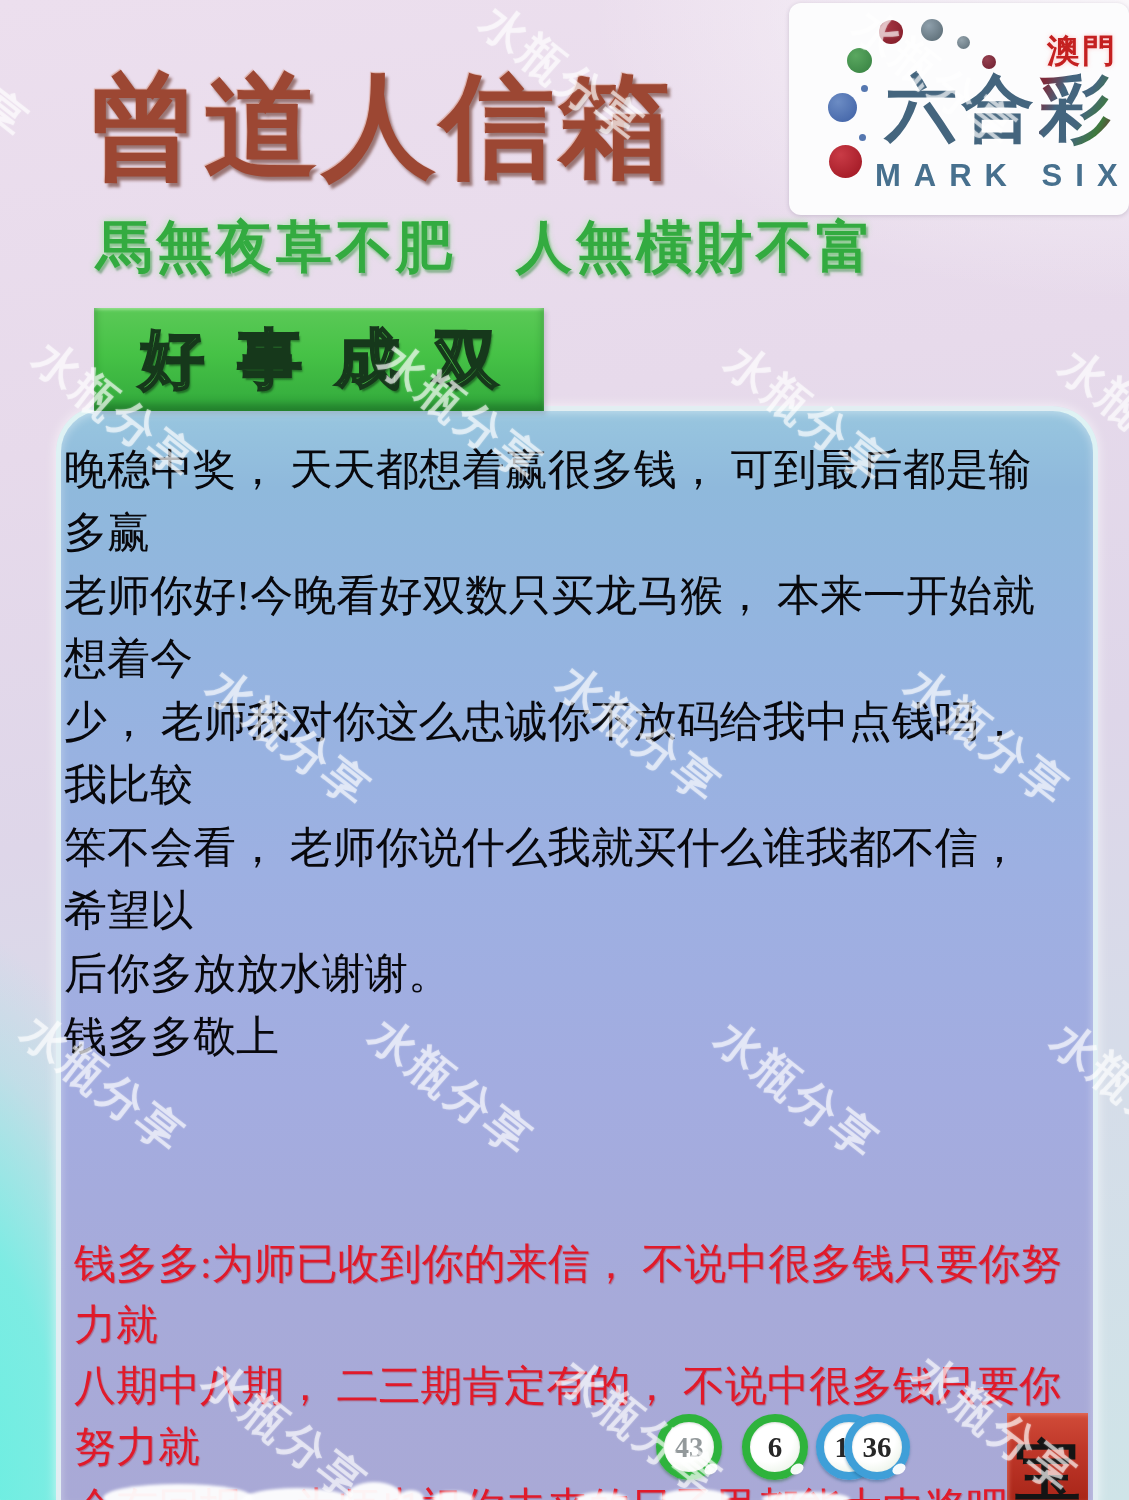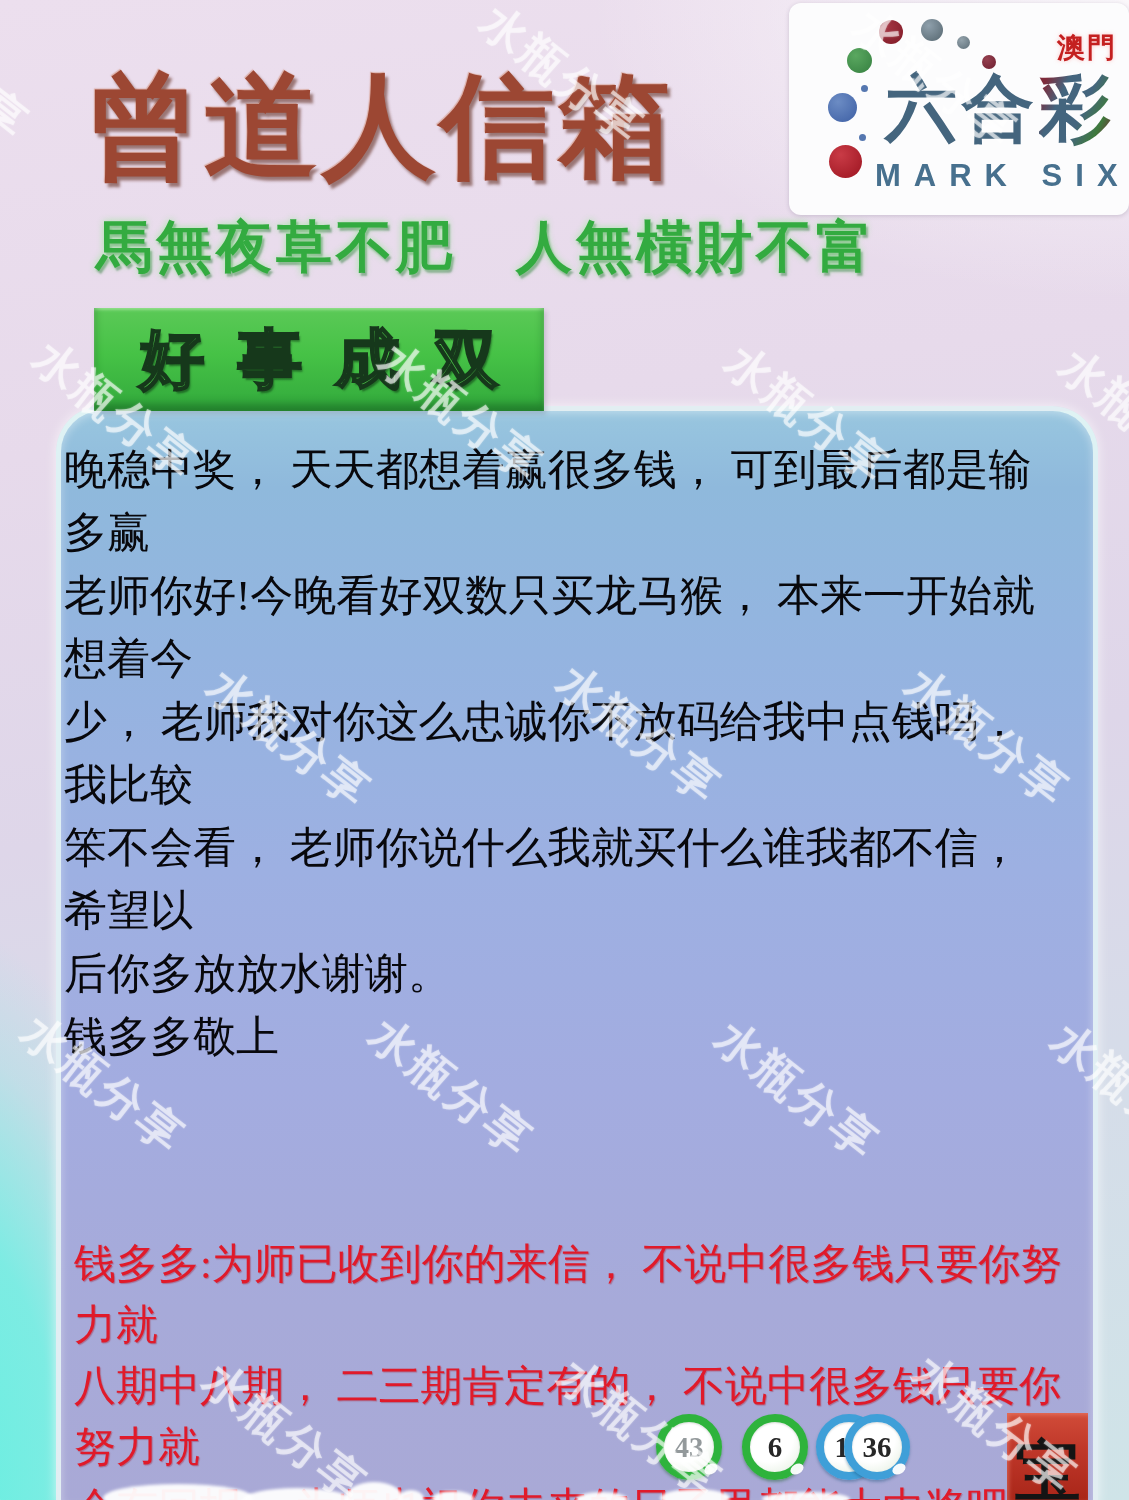--- a/index.html
+++ b/index.html
@@ -33,21 +33,21 @@
   .dot{position:absolute;border-radius:50%;}
   .d1{left:90px;top:17px;width:24px;height:24px;background:radial-gradient(circle at 35% 30%,#a33442,#801a26);}
   .d2{left:132px;top:16px;width:22px;height:22px;background:radial-gradient(circle at 35% 30%,#8fa0ac,#55666f);}
   .d3{left:168px;top:33px;width:13px;height:13px;background:radial-gradient(circle at 35% 30%,#93a2ab,#5e6e78);}
   .d4{left:193px;top:52px;width:14px;height:14px;background:radial-gradient(circle at 35% 30%,#95404f,#6e1f30);}
   .d5{left:58px;top:45px;width:25px;height:25px;background:radial-gradient(circle at 35% 30%,#5aa860,#357f40);}
   .d6{left:39px;top:90px;width:29px;height:29px;background:radial-gradient(circle at 35% 30%,#6c8cc4,#3d5fa4);}
   .d7{left:40px;top:142px;width:33px;height:33px;background:radial-gradient(circle at 35% 30%,#c93b46,#9c1420);}
   .d8{left:72px;top:82px;width:7px;height:7px;background:#5577b0;}
   .d9{left:70px;top:131px;width:7px;height:7px;background:#5577b0;}
-  .logo-region{right:12px;top:26px;font-size:28px;font-weight:bold;color:#c42020;letter-spacing:2px;
+  .logo-region{right:12px;top:26px;font-size:33px;font-weight:bold;color:#c42020;letter-spacing:2px;
     text-shadow:0 0 4px rgba(255,160,160,.6);}
   .logo-name{left:96px;top:58px;font-size:72px;font-weight:bold;letter-spacing:5px;color:#44657e;white-space:nowrap;}
   .logo-name .cai{
     background:linear-gradient(115deg,#7e2a3a 10%,#44657e 30%,#44657e 55%,#3f7a3c 76%,#7c2535 93%);
     -webkit-background-clip:text;background-clip:text;color:transparent;}
   .logo-latin{left:86px;top:155px;font-size:31px;font-weight:600;color:#47708e;letter-spacing:13px;
     font-family:"Liberation Sans","DejaVu Sans",sans-serif;white-space:nowrap;}
 
   
   .banner{

